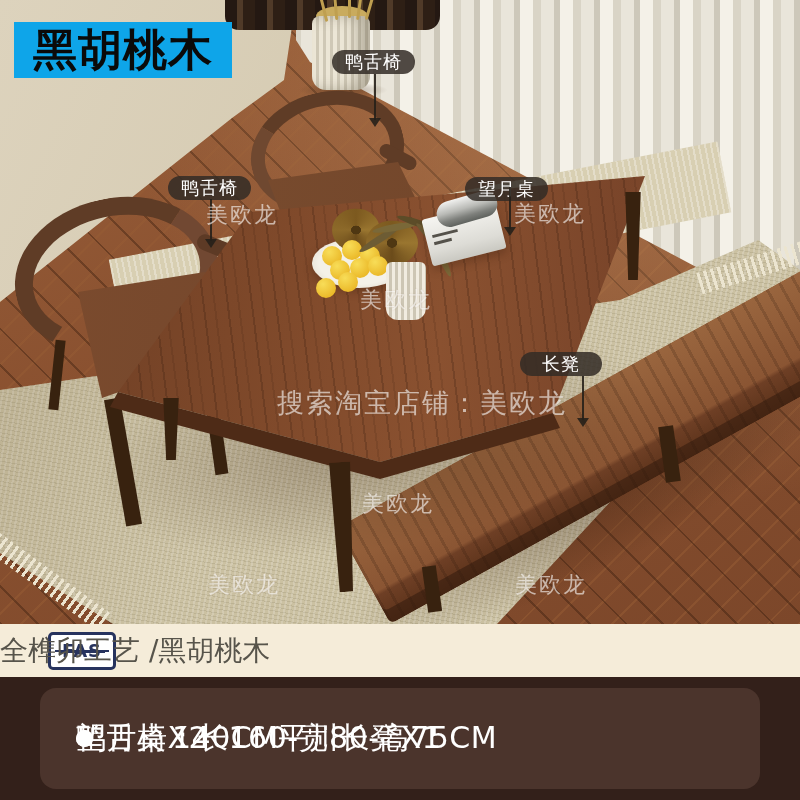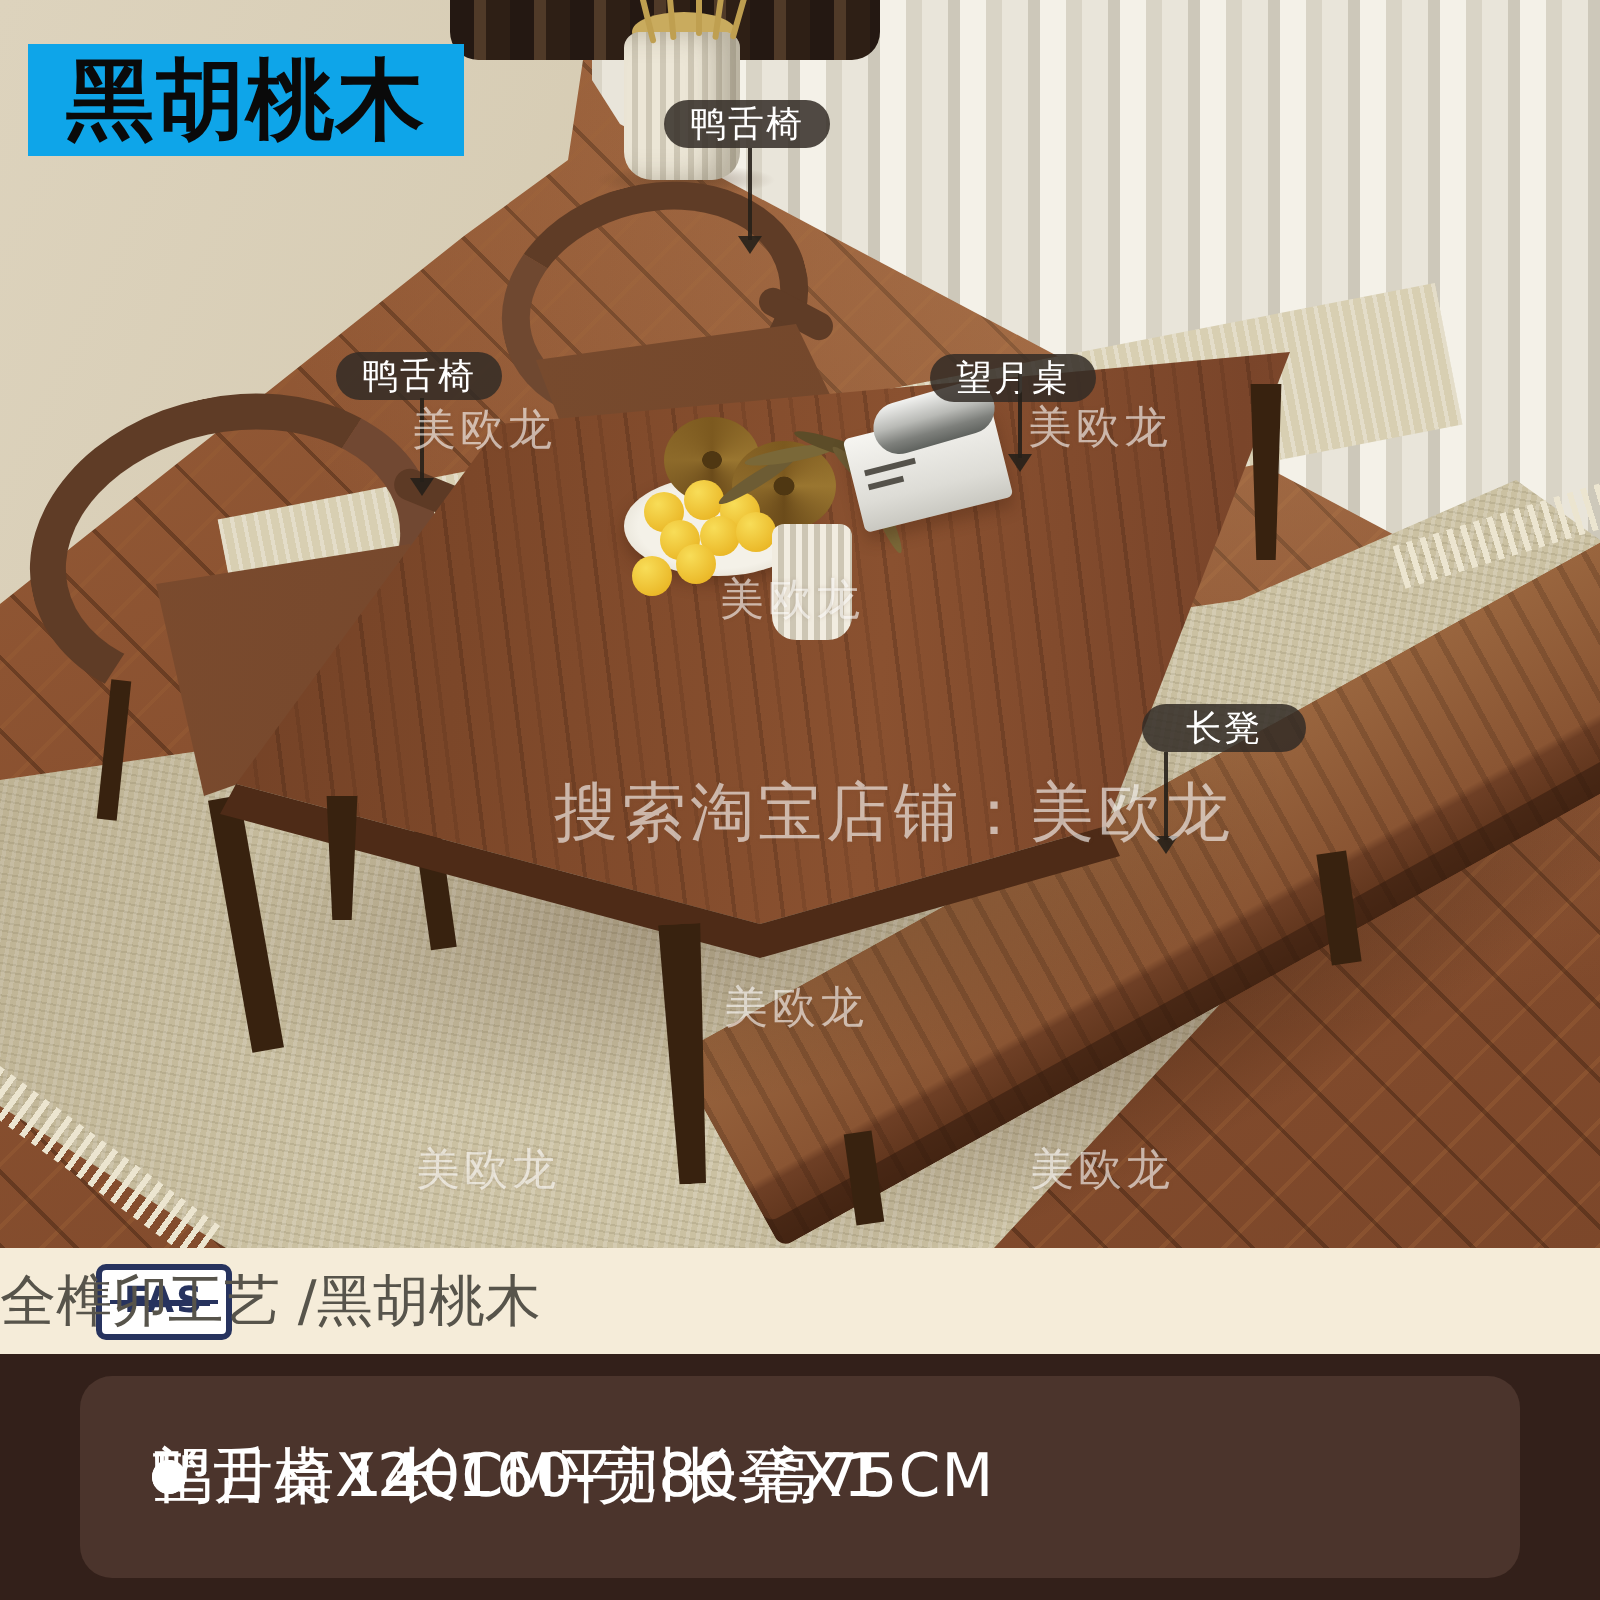--- a/index.html
+++ b/index.html
@@ -87,21 +87,21 @@
   .badge.material{left:14px;top:22px;width:218px;height:56px;font-size:44px;font-weight:bold;letter-spacing:1px;}
   .badge.length{left:28px;top:108px;width:147px;height:56px;font-size:38px;font-weight:bold;}
   .badge.dims{left:523px;top:38px;width:214px;height:55px;font-size:41px;font-weight:400;letter-spacing:1px;}
   .pill{background:rgba(50,44,38,.85);color:#fff;font-size:18px;letter-spacing:1px;
     border-radius:14px;padding:2px 13px;display:flex;align-items:center;justify-content:center;height:24px;}
   .arrow-line{width:2px;background:rgba(38,32,26,.9);}
   .arrow-head{width:0;height:0;border-left:6px solid transparent;border-right:6px solid transparent;
     border-top:9px solid rgba(38,32,26,.9);}
   .wm{color:rgba(255,255,255,.6);font-size:22px;letter-spacing:2px;white-space:nowrap;
     text-shadow:0 0 2px rgba(120,80,50,.2);}
-  .wm.search{font-size:32px;}
+  .wm.search{font-size:27px;}
 
   
   .info-bar{left:0;top:624px;width:800px;height:53px;background:#f5ecd9;display:flex;align-items:center;}
   .info-bar *{position:static;}
   .fas-logo{margin-left:48px;width:68px;height:38px;border:3px solid #27335e;border-radius:5px;background:#fff;
     display:flex;flex-direction:column;align-items:center;justify-content:center;flex-shrink:0;}
   .fas-logo .fas-text{font-size:18px;font-weight:900;color:#27335e;letter-spacing:1px;line-height:1;}
   .fas-logo .tiny{width:46px;height:2px;background:#27335e;margin-top:2px;}
   .fas-logo .tiny.t2{width:54px;height:2px;margin-top:1px;}
   .bar-text{font-size:28px;color:#57544b;white-space:nowrap;}
@@ -201,21 +201,21 @@
   <div class="arrow-head" style="left:369px;top:118px;"></div>
 
   <div class="pill" style="left:168px;top:176px;">鸭舌椅</div>
   <div class="arrow-line" style="left:210px;top:199px;height:42px;"></div>
   <div class="arrow-head" style="left:205px;top:239px;"></div>
 
   <div class="pill" style="left:465px;top:164px;margin-top:13px;">望月桌</div>
   <div class="arrow-line" style="left:509px;top:187px;height:42px;"></div>
   <div class="arrow-head" style="left:504px;top:227px;"></div>
 
-  <div class="pill" style="left:571px;top:352px;padding:2px 22px;">长凳</div>
+  <div class="pill" style="left:520px;top:352px;padding:2px 22px;">长凳</div>
   <div class="arrow-line" style="left:582px;top:376px;height:44px;"></div>
   <div class="arrow-head" style="left:577px;top:418px;"></div>
 
   <div class="wm" style="left:206px;top:200px;">美欧龙</div>
   <div class="wm" style="left:514px;top:199px;">美欧龙</div>
   <div class="wm" style="left:360px;top:285px;">美欧龙</div>
   <div class="wm search" style="left:277px;top:385px;">搜索淘宝店铺：美欧龙</div>
   <div class="wm" style="left:362px;top:489px;">美欧龙</div>
   <div class="wm" style="left:208px;top:570px;">美欧龙</div>
   <div class="wm" style="left:515px;top:570px;">美欧龙</div>

